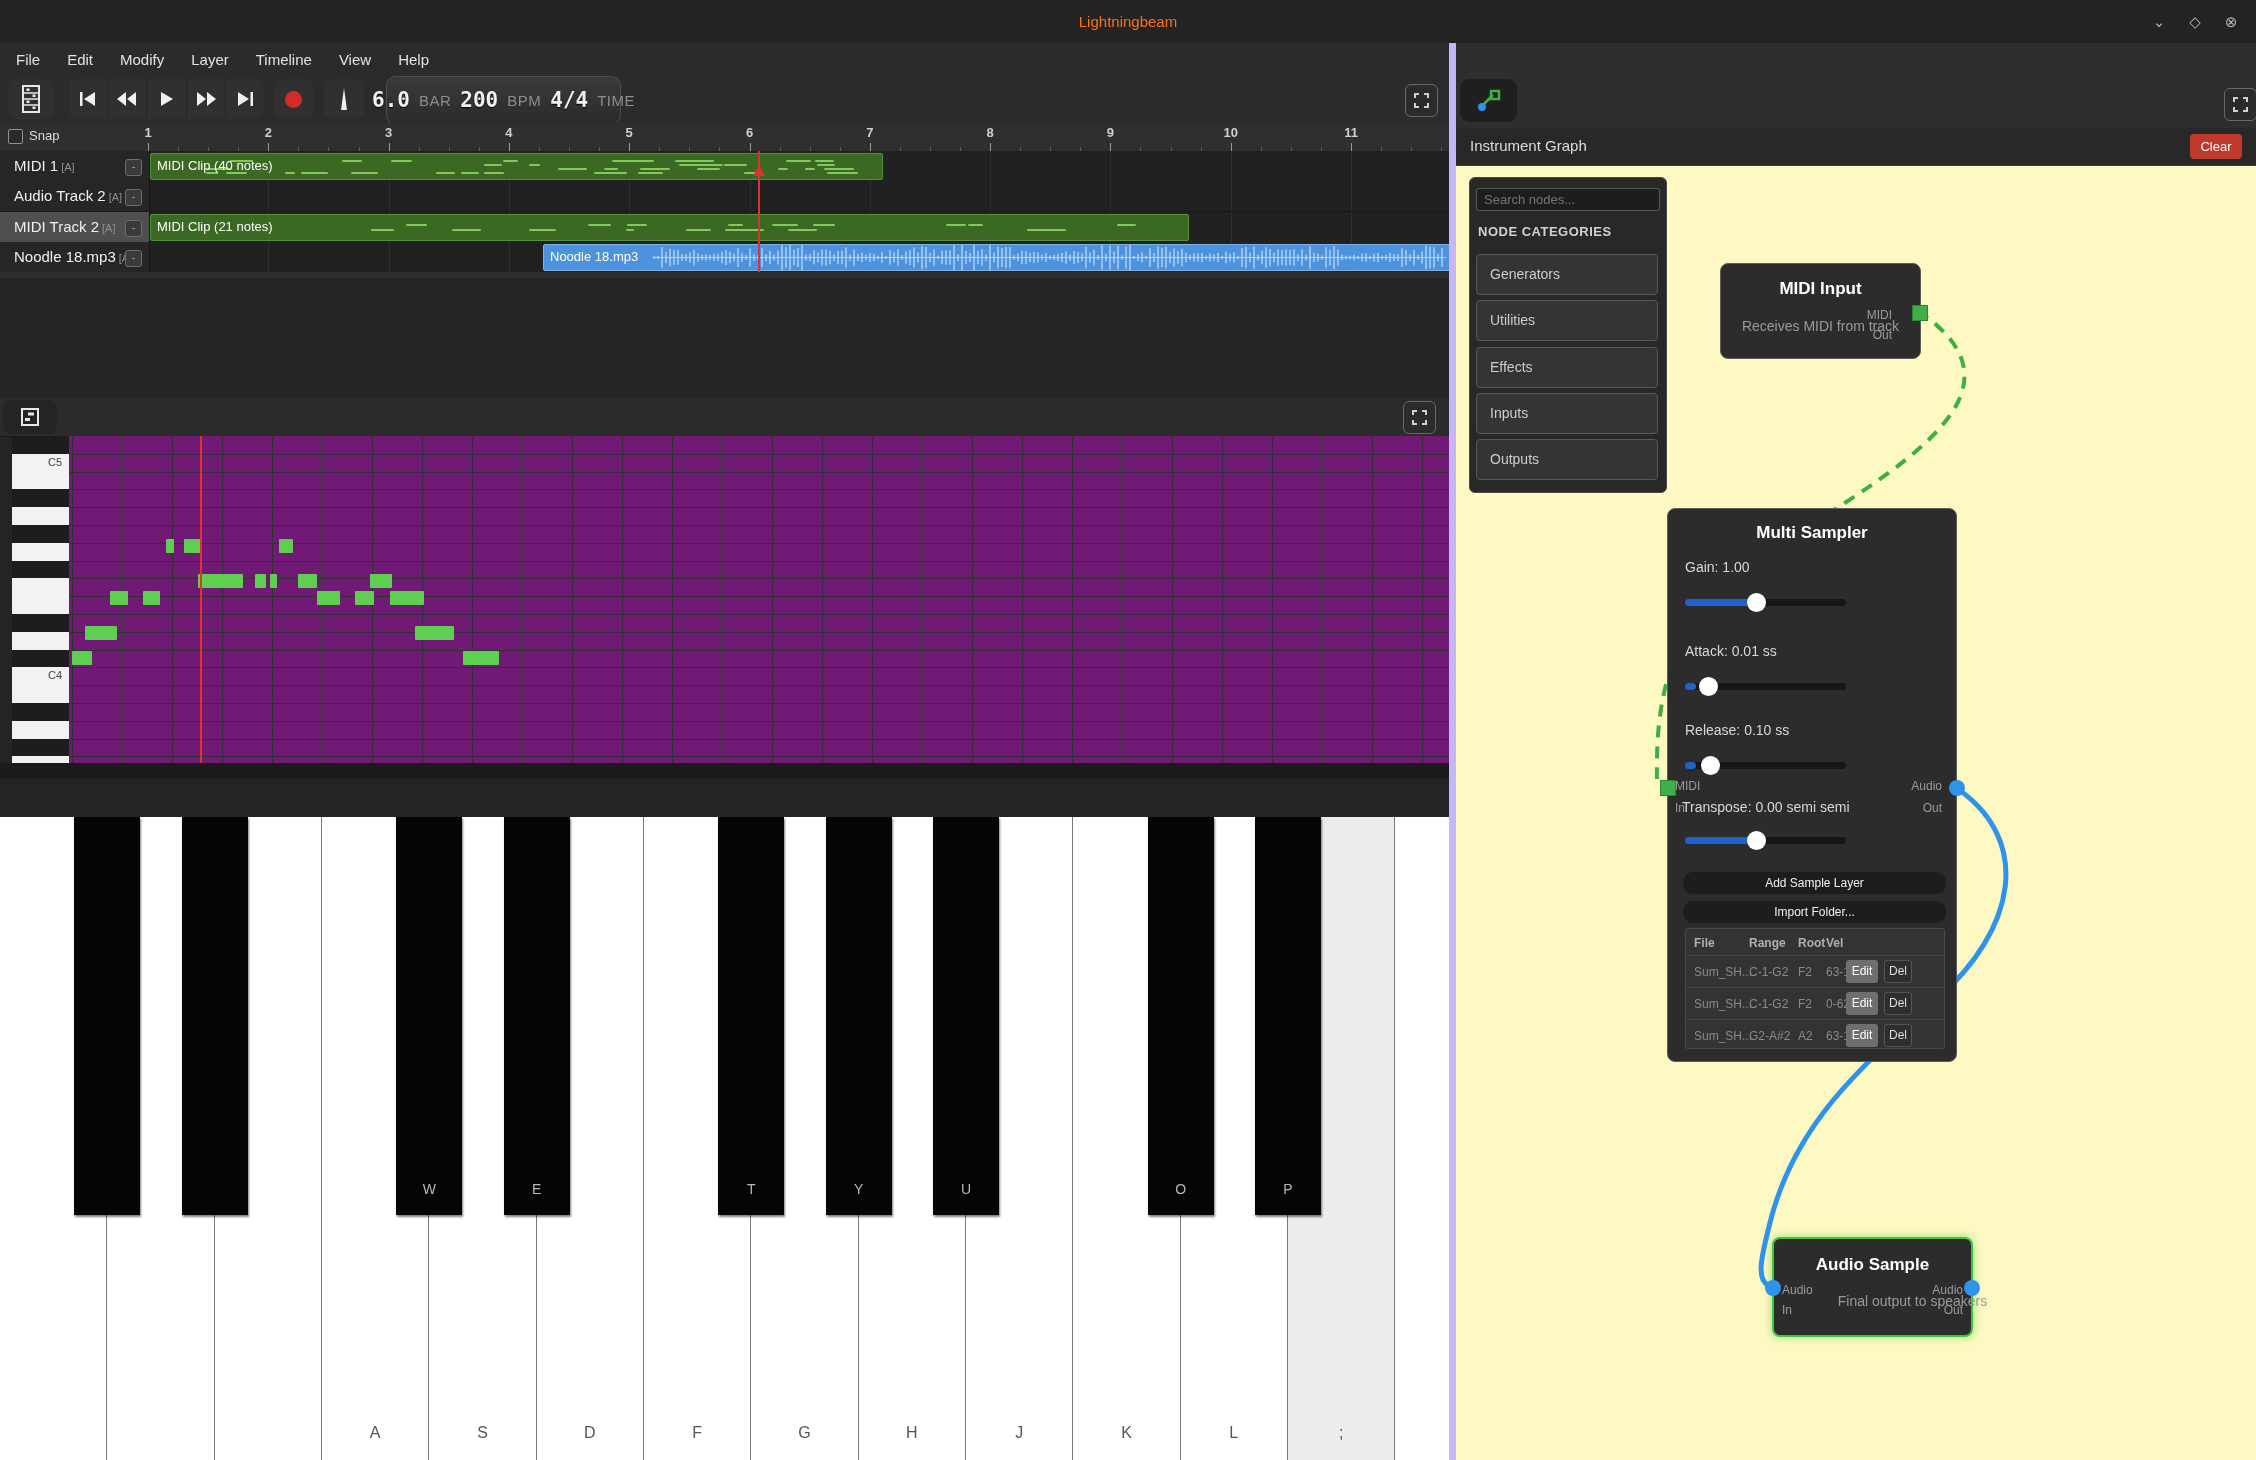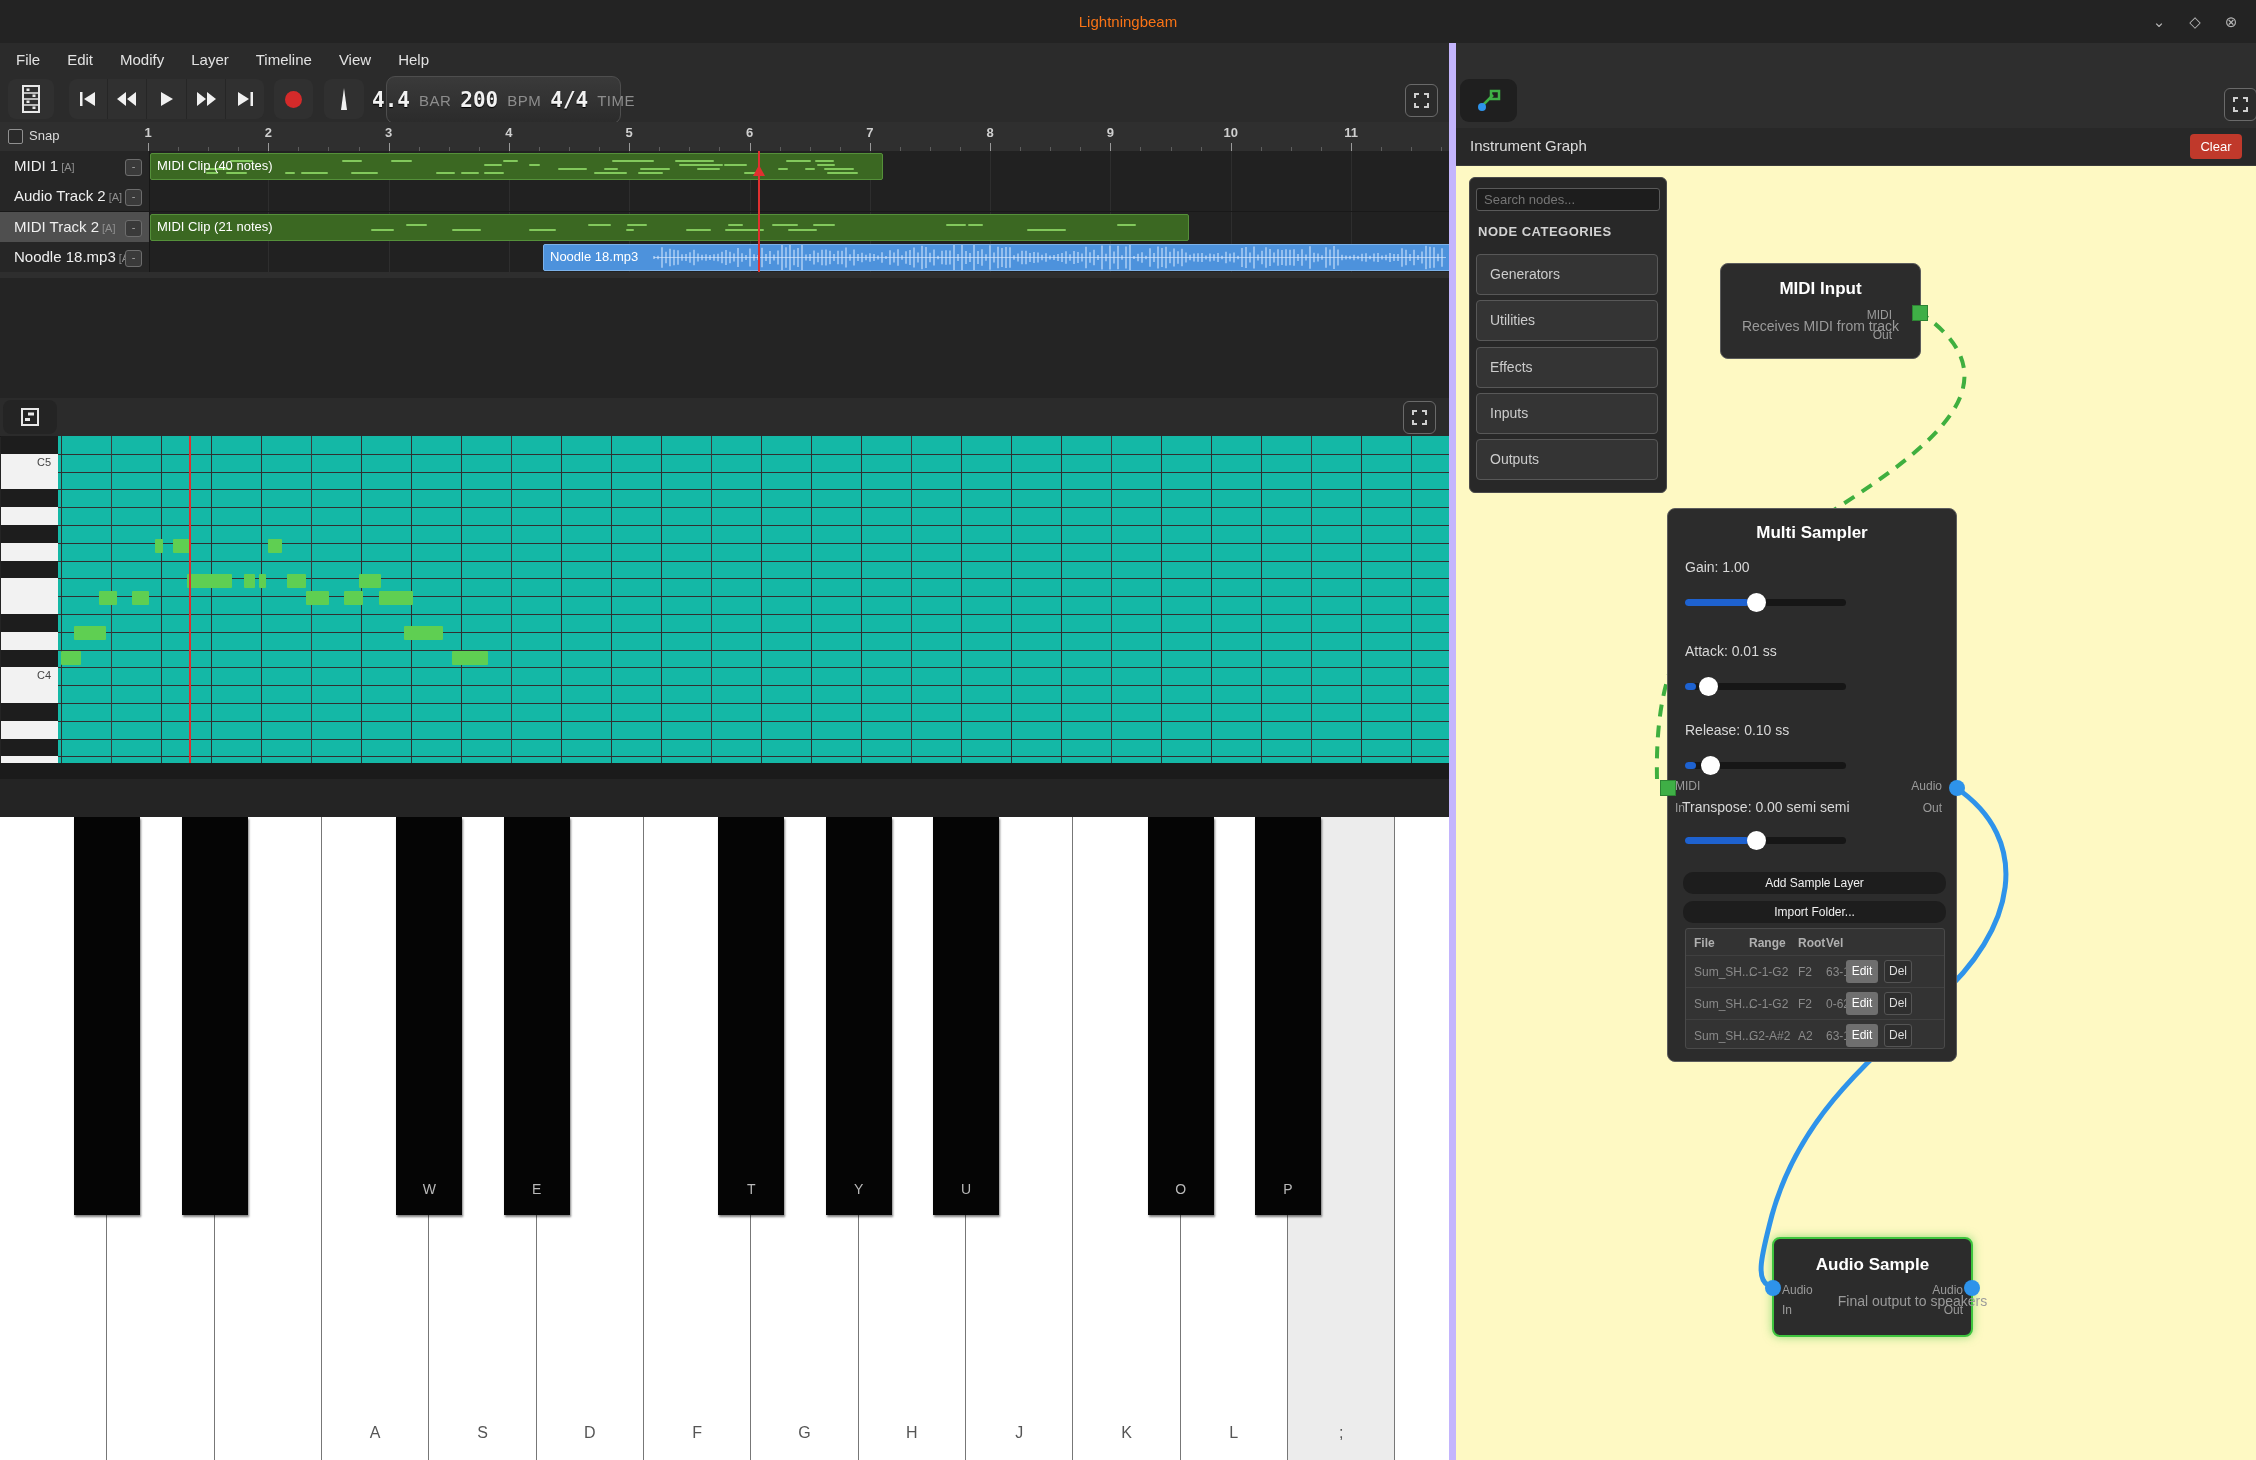--- a/index.html
+++ b/index.html
@@ -55,21 +55,21 @@
   .clip.audio{background:#4d92dc;border:1px solid #7cb2ea;}
   .clip-label{position:absolute;left:6px;top:4px;font-size:13px;color:#fff;white-space:nowrap;}
   .dash{position:absolute;height:2px;background:#82c95c;border-radius:1px;}
   #playhead-tl{top:108px;width:2px;background:#e03030;}
   #ph-arrow{top:122px;width:0;height:0;border-left:6px solid transparent;border-right:6px solid transparent;border-bottom:11px solid #e03030;}
 
   
   #pr-header{left:0;top:355px;width:1449px;height:38px;background:#2b2b2b;border-bottom:1px solid #191919;}
   .panel-iconbtn{left:3px;top:2px;width:54px;height:34px;background:#242424;border-radius:8px;
                  display:flex;align-items:center;justify-content:center;}
-  #pr-body{left:1px;top:393px;width:1449px;height:327px;background:#14b8a6;overflow:hidden;}
+  #pr-body{left:12px;top:393px;width:1449px;height:327px;background:#701a75;overflow:hidden;}
   #pr-keys{position:absolute;left:0;top:0;width:57px;height:340px;background:#1b1b1b;}
   .prkey{position:absolute;left:0;width:57px;}
   .prkey.w{background:#f2f2f2;border-bottom:1px solid #b5b5b5;}
   .prkey.b{background:#1d1d1d;border-bottom:1px solid #111;}
   .prkey span{position:absolute;right:7px;top:2px;font-size:11px;color:#444;}
   #pr-grid{position:absolute;left:57px;top:0;width:1392px;height:340px;}
   .hline{position:absolute;left:0;width:1392px;height:1px;background:#313131;}
   .vline{position:absolute;top:0;width:1px;height:340px;background:#303030;}
   .vline.major{background:#3c3c3c;}
   .note{position:absolute;height:14px;background:#5fcf52;border-radius:1px;}
@@ -204,21 +204,21 @@
         </div>
       <div class="abs tbtn" id="record-btn">
         <div id="rec-dot"></div>
       </div>
       <div class="abs tbtn" id="metro-btn">
         <svg width="16" height="22" viewBox="0 0 16 22">
           <polygon points="8,0 11,22 5,22" fill="#f0f0f0"></polygon>
         </svg>
       </div>
       <div class="abs" id="display">
-        <span class="disp-num">4.4</span>
+        <span class="disp-num">6.0</span>
         <span class="disp-unit">BAR</span>
         <span class="disp-num">200</span>
         <span class="disp-unit">BPM</span>
         <span class="disp-num">4/4</span>
         <span class="disp-unit">TIME</span>
       </div>
       <div class="abs fs-btn" style="left:1405px;top:41px;">
           <svg width="15" height="15" viewBox="0 0 15 15">
             <path d="M1 5 V1 H5 M10 1 H14 V5 M14 10 V14 H10 M5 14 H1 V10" fill="none" stroke="#cfcfcf" stroke-width="2"></path>
           </svg>

